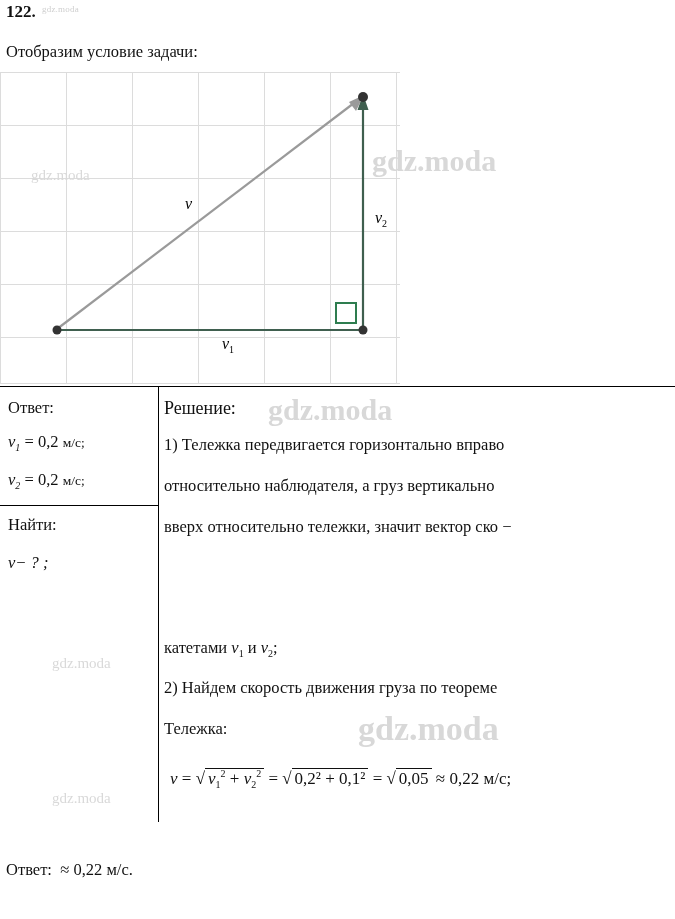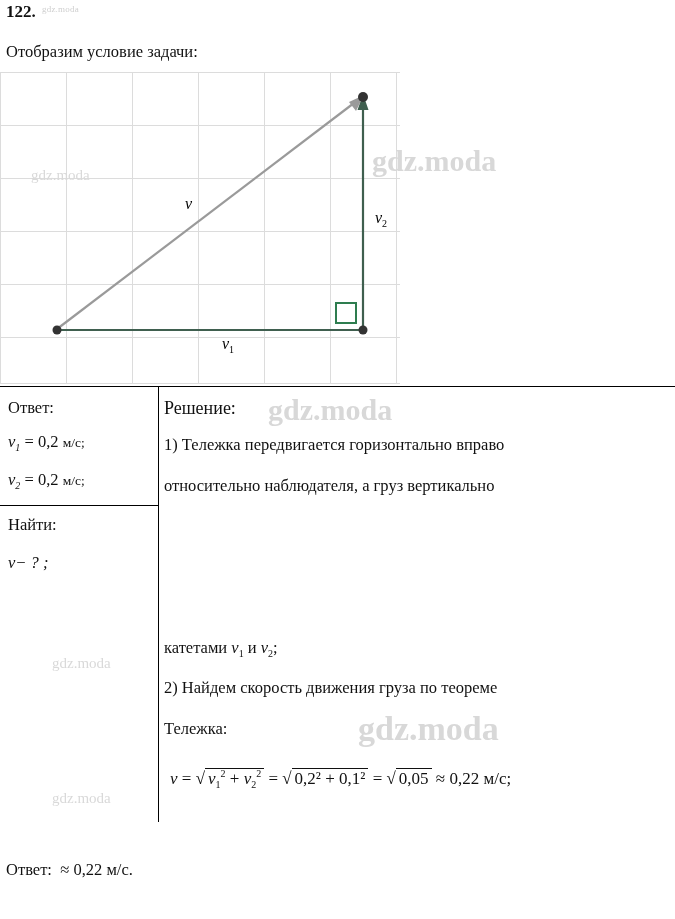--- a/index.html
+++ b/index.html
@@ -205,20 +205,21 @@
   <div class="given given-italic" style="top:553px;">v− ? ;</div>
 
   <div class="wm-mid" style="left:52px; top:655px; font-size:15px;">gdz.moda</div>
   <div class="wm-mid" style="left:52px; top:790px; font-size:15px;">gdz.moda</div>
 
   <div class="solution-label">Решение:</div>
   <div class="wm-big" style="left:268px; top:393px; font-size:30px;">gdz.moda</div>
 
   <div class="sol-line" style="top:435px;">1) Тележка передвигается горизонтально вправо</div>
   <div class="sol-line" style="top:476px;">относительно наблюдателя, а груз вертикально</div>
+  <div class="sol-line" style="top:517px;">вверх относительно тележки, значит вектор ско −</div>
 
   <div class="sol-line" style="top:638px;">
     <span>катетами </span><span class="italic">v</span><sub>1</sub><span> и </span><span class="italic">v</span><sub>2</sub><span>;</span>
   </div>
 
   <div class="sol-line" style="top:678px;">2) Найдем скорость движения груза по теореме</div>
   <div class="sol-line" style="top:719px;">Тележка:</div>
 
   <div class="wm-big" style="left:358px; top:710px; font-size:34px;">gdz.moda</div>
 

